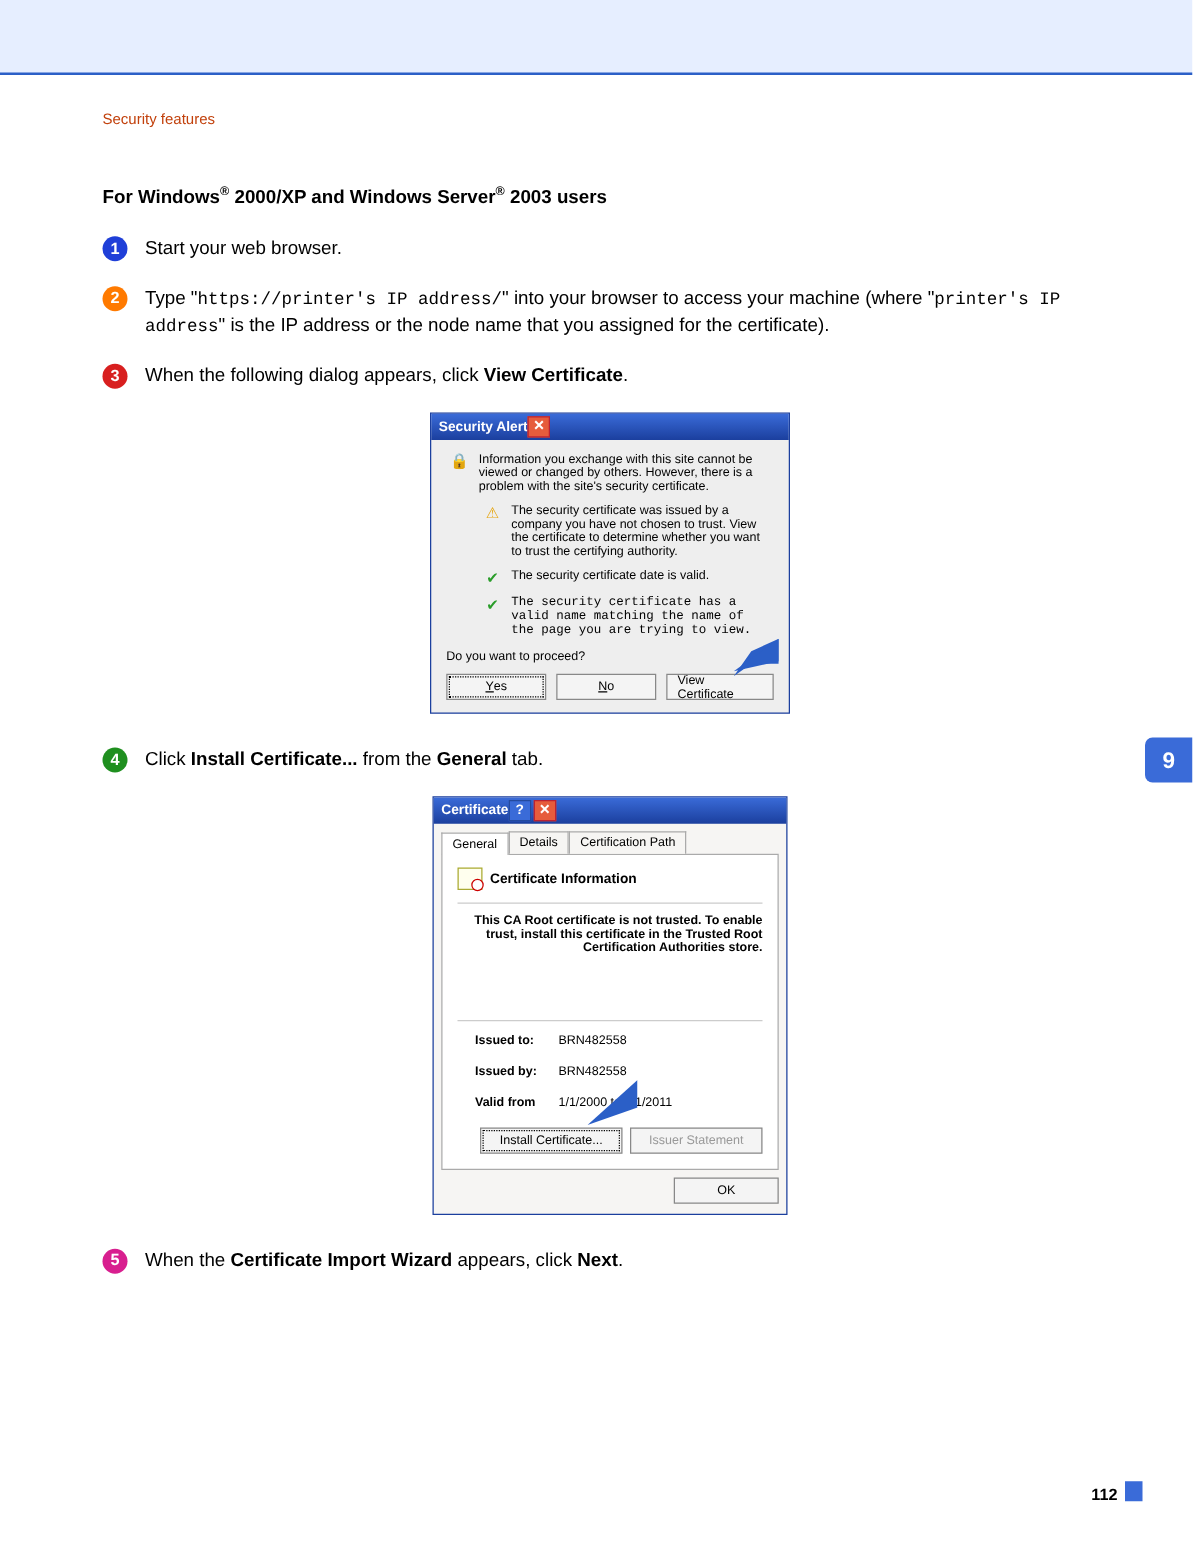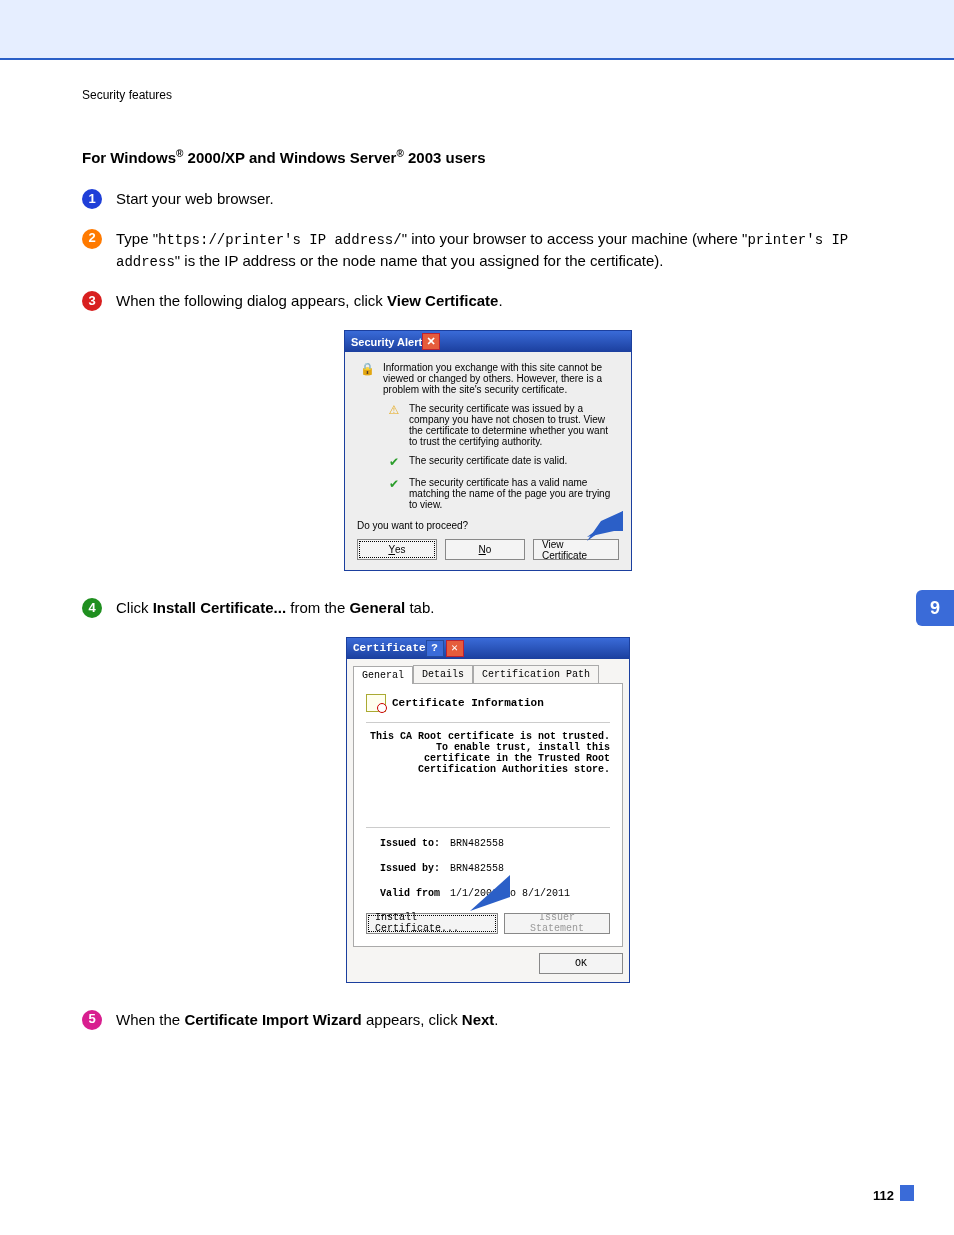--- a/index.html
+++ b/index.html
@@ -1,19 +1,19 @@
 <!DOCTYPE html>
 <html><head>
 <meta charset="utf-8">
 <style>
   body { font-family: Arial, Helvetica, sans-serif; margin:0; background:#fff; color:#000; }
   .page { width:954px; height:1235px; position:relative; }
   .top-band { background:#e6eeff; height:58px; border-bottom:2px solid #2b5fc7; }
   .content { padding:28px 60px 0 82px; }
-  .breadcrumb { font-size:12px; color:#000000; margin-bottom:46px; }
+  .breadcrumb { font-size:12px; color:#c2410c; margin-bottom:46px; }
   .heading { font-size:15px; font-weight:bold; margin-bottom:22px; }
   .sup { font-size:10px; vertical-align:super; }
 
   .step { display:flex; align-items:flex-start; margin-bottom:18px; font-size:15px; line-height:1.45; }
   .num-badge {
     display:inline-flex; align-items:center; justify-content:center;
     width:20px; height:20px; border-radius:50%;
     color:#fff; font-weight:bold; font-size:13px;
     flex:0 0 20px; margin-right:14px; margin-top:1px;
   }
@@ -45,21 +45,21 @@
   .icon-slot { width:22px; text-align:center; font-size:12px; margin-right:4px; }
   .indent-rows .inforow { margin-left:26px; }
   .btn {
     display:inline-flex; align-items:center; justify-content:center;
     min-width:62px; height:19px; padding:0 8px;
     background:#f4f4f4; border:1px solid #888; font-size:10px;
   }
   .btn.focus { outline:1px dotted #000; outline-offset:-3px; }
   .btnrow { display:flex; justify-content:center; gap:8px; position:relative; margin-top:6px;}
 
-  .cert { width:282px; font-family:Liberation Mono, monospace; font-size:10px; border:1px solid #1b3f9e; background:#f6f5f3; }
+  .cert { width:282px; font-family:Liberation Sans, sans-serif; font-size:10px; border:1px solid #1b3f9e; background:#f6f5f3; }
   .tabs { display:flex; padding:6px 6px 0 6px; font-size:10px; }
   .tab {
     padding:3px 8px; border:1px solid #aaa; border-bottom:none; margin-right:0px;
     background:#f6f5f3;
   }
   .tab.active { background:#fff; position:relative; top:1px; }
   .tab-panel {
     margin:0 6px 6px 6px; background:#fff; border:1px solid #aaa;
     padding:10px 12px 12px 12px;
   }
@@ -134,21 +134,21 @@
             <div class="inforow">
               <span class="icon-slot" style="color:#e6a817;">⚠</span>
               <span style="flex:1;">The security certificate was issued by a company you have not chosen to trust. View the certificate to determine whether you want to trust the certifying authority.</span>
             </div>
             <div class="inforow">
               <span class="icon-slot" style="color:#2a9d2a;">✔</span>
               <span style="flex:1;">The security certificate date is valid.</span>
             </div>
             <div class="inforow">
               <span class="icon-slot" style="color:#2a9d2a;">✔</span>
-              <span style="flex:1;">The security certificate has a valid name matching the name of the page you are trying to view.</span>
+              <span style="flex:1;font-family:Liberation Mono, monospace;">The security certificate has a valid name matching the name of the page you are trying to view.</span>
             </div>
           </div>
           <div style="margin:10px 0 8px 0;">Do you want to proceed?</div>
           <div class="btnrow" style="position:relative;">
             <div class="btn focus">
                 <span style="text-decoration:underline;">Y</span>
                 <span>es</span>
               </div>
             <div class="btn">
                 <span style="text-decoration:underline;">N</span>

